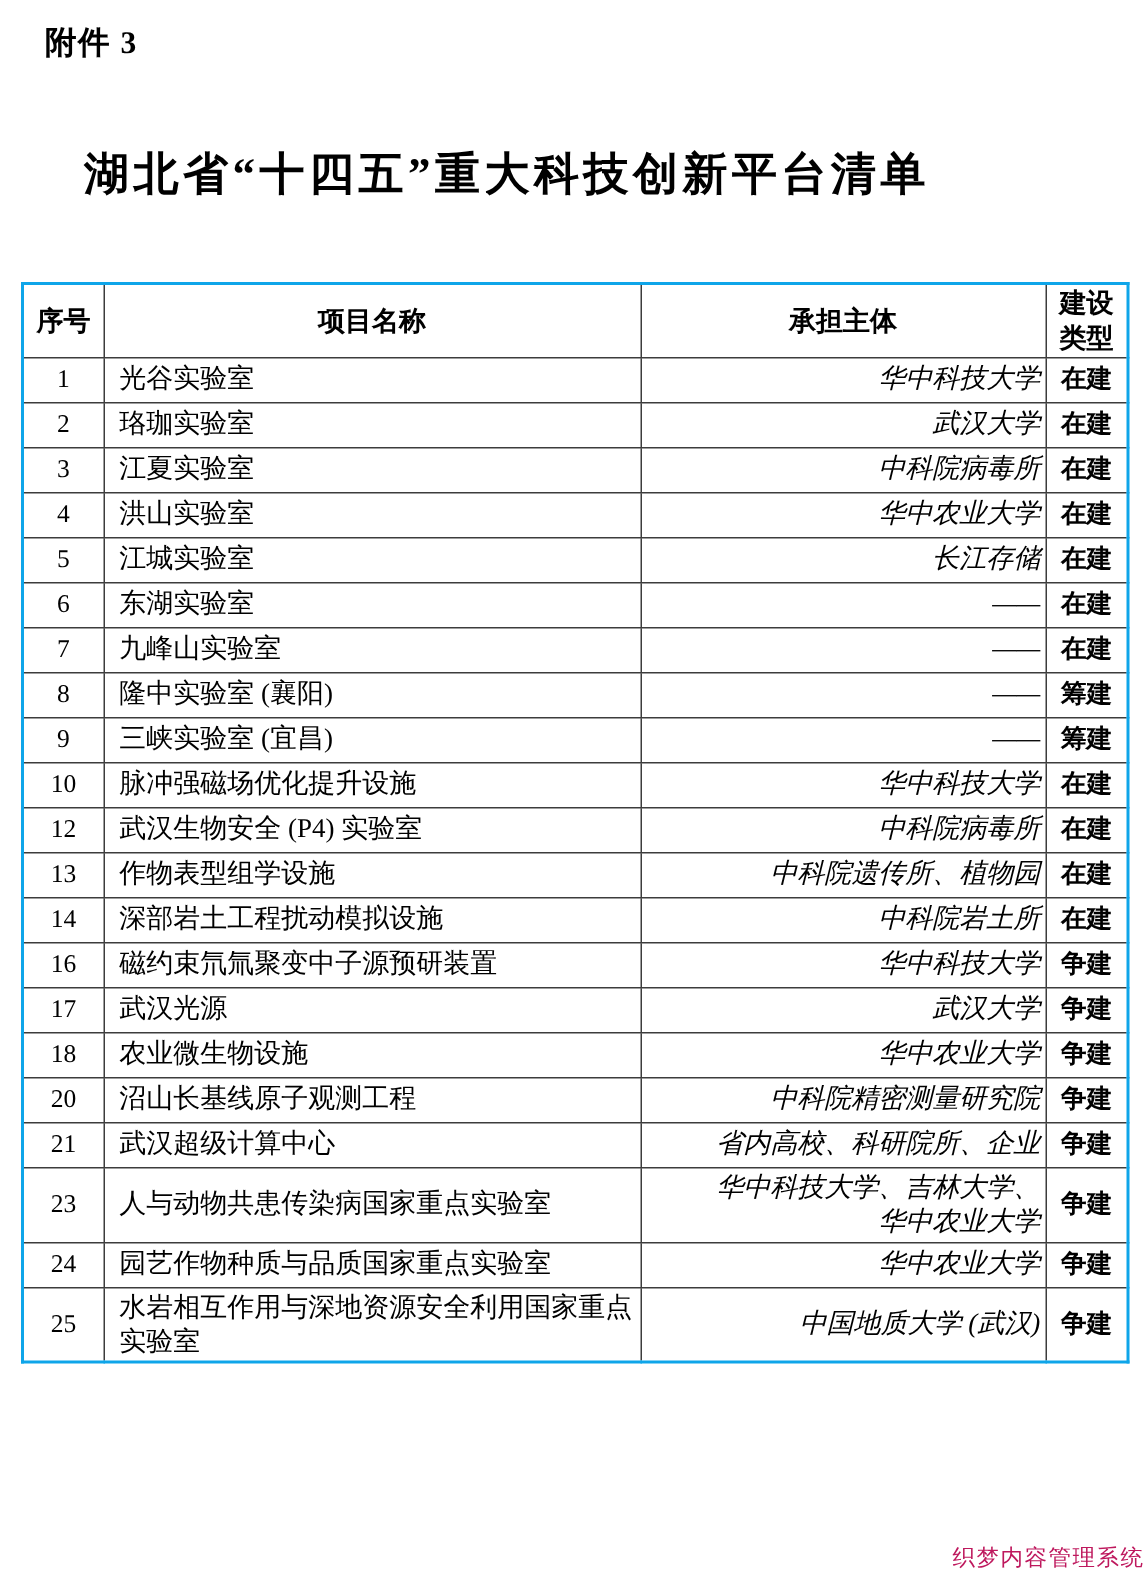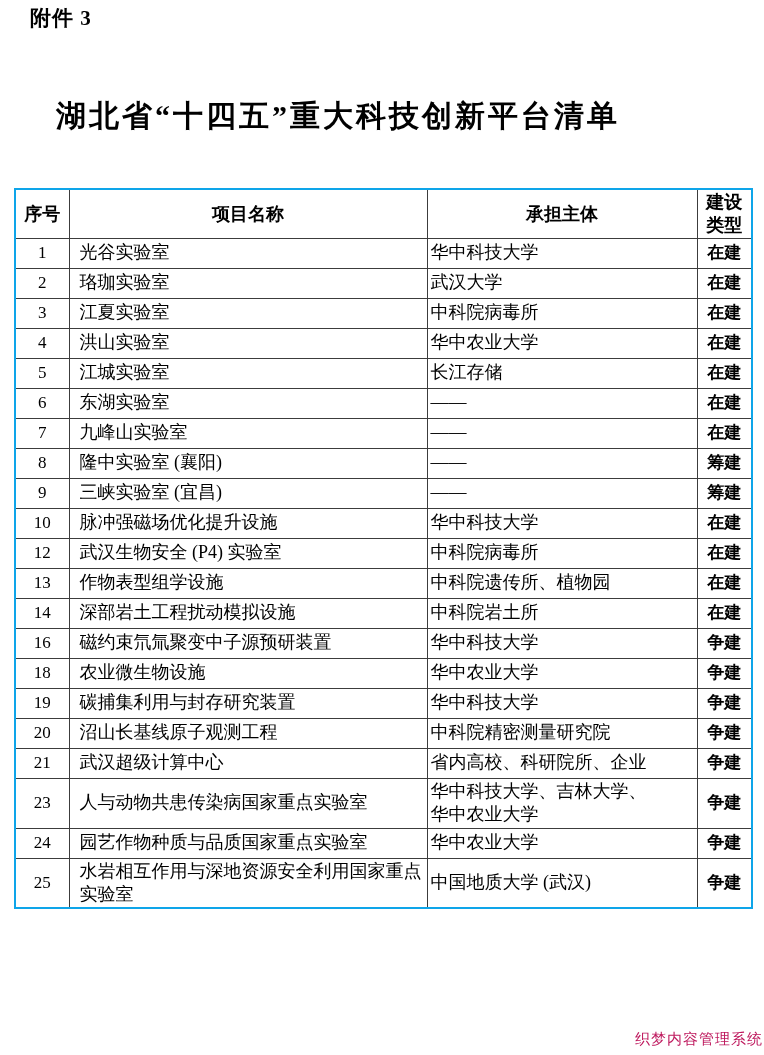--- a/index.html
+++ b/index.html
@@ -11,21 +11,21 @@
     width: 764px;
     height: 1055px;
     position: relative;
     font-family: "Liberation Serif", "DejaVu Serif", serif;
     color: #000000;
     overflow: hidden;
   }
   .attachment-label {
     position: absolute;
     left: 30px;
-    top: 4px;
+    top: 14px;
     font-size: 21px;
     font-weight: bold;
     letter-spacing: 1px;
   }
   .doc-title {
     position: absolute;
     left: 0;
     top: 96px;
     width: 676px;
     text-align: center;
@@ -68,21 +68,22 @@
   }
   td.col-no {
     text-align: center;
     font-size: 17px;
   }
   td.col-name {
     text-align: left;
     padding-left: 10px;
   }
   td.col-entity {
-    text-align: left;
+    text-align: right;
+    font-style: italic;
   }
   td.col-type {
     text-align: center;
     font-weight: bold;
     font-size: 17px;
     padding: 1px 2px;
   }
   .watermark {
     position: absolute;
     right: 1px;
@@ -199,29 +200,29 @@
         <td class="col-entity">中科院岩土所</td>
         <td class="col-type">在建</td>
       </tr>
       <tr>
         <td class="col-no">16</td>
         <td class="col-name">磁约束氘氚聚变中子源预研装置</td>
         <td class="col-entity">华中科技大学</td>
         <td class="col-type">争建</td>
       </tr>
       <tr>
+        <td class="col-no">17</td>
+        <td class="col-name">武汉光源</td>
+        <td class="col-entity">武汉大学</td>
+        <td class="col-type">争建</td>
+      </tr>
+      <tr>
         <td class="col-no">18</td>
         <td class="col-name">农业微生物设施</td>
         <td class="col-entity">华中农业大学</td>
-        <td class="col-type">争建</td>
-      </tr>
-      <tr>
-        <td class="col-no">19</td>
-        <td class="col-name">碳捕集利用与封存研究装置</td>
-        <td class="col-entity">华中科技大学</td>
         <td class="col-type">争建</td>
       </tr>
       <tr>
         <td class="col-no">20</td>
         <td class="col-name">沼山长基线原子观测工程</td>
         <td class="col-entity">中科院精密测量研究院</td>
         <td class="col-type">争建</td>
       </tr>
       <tr>
         <td class="col-no">21</td>

